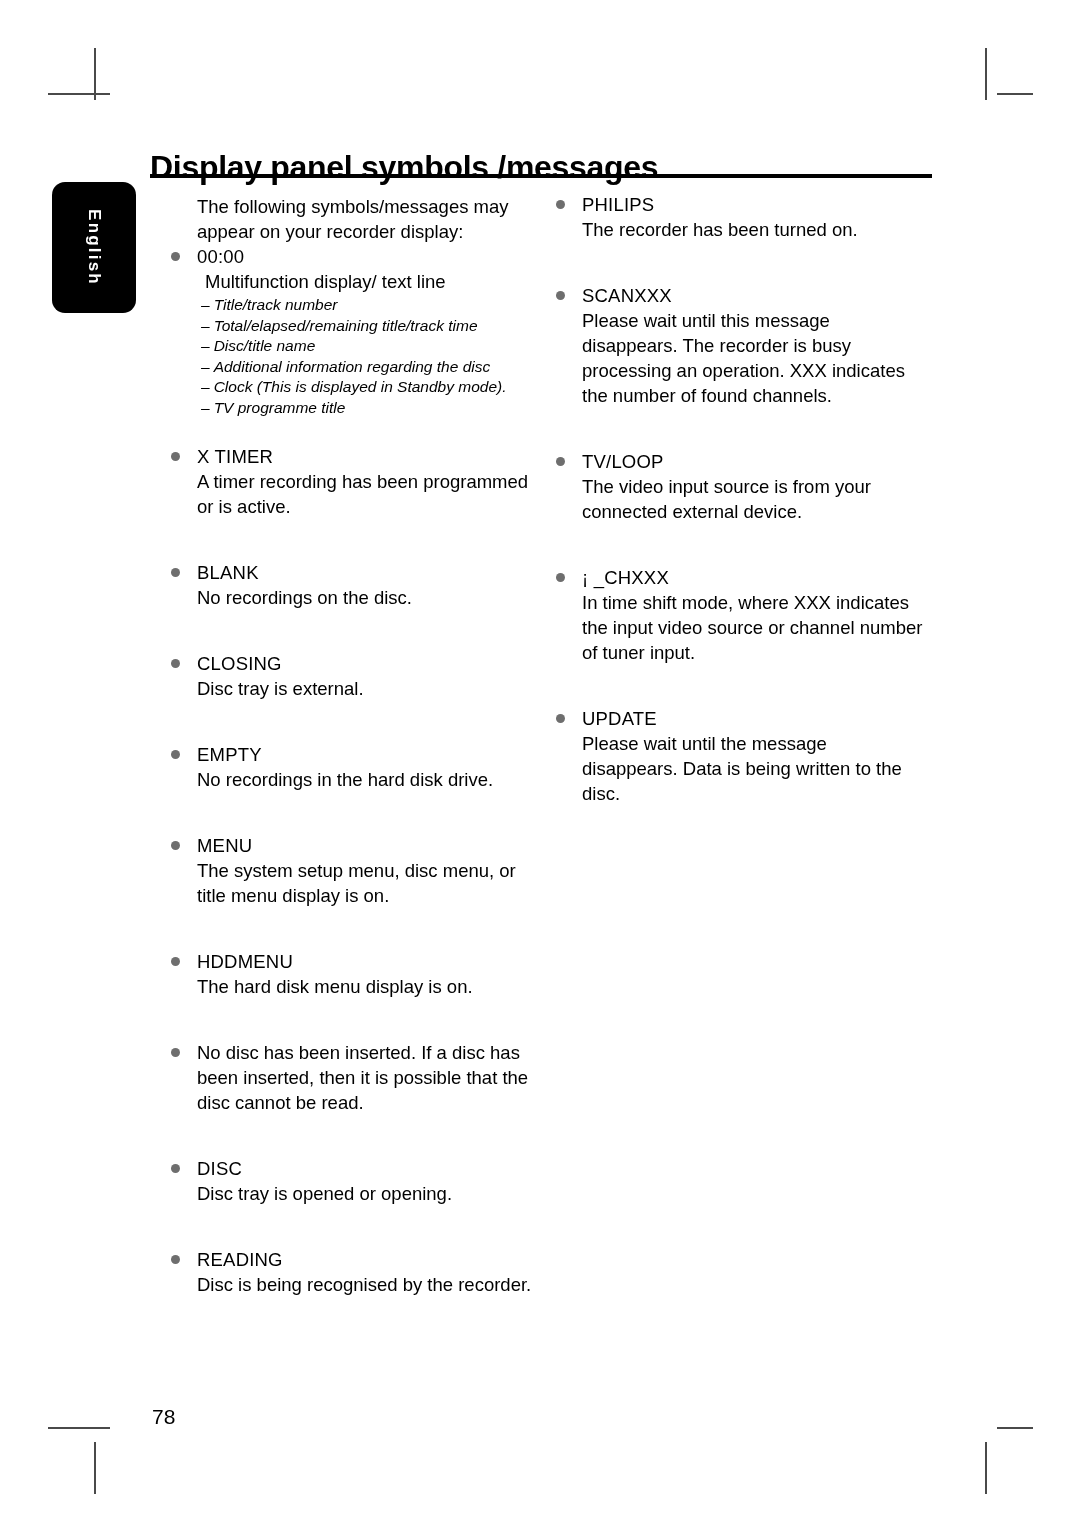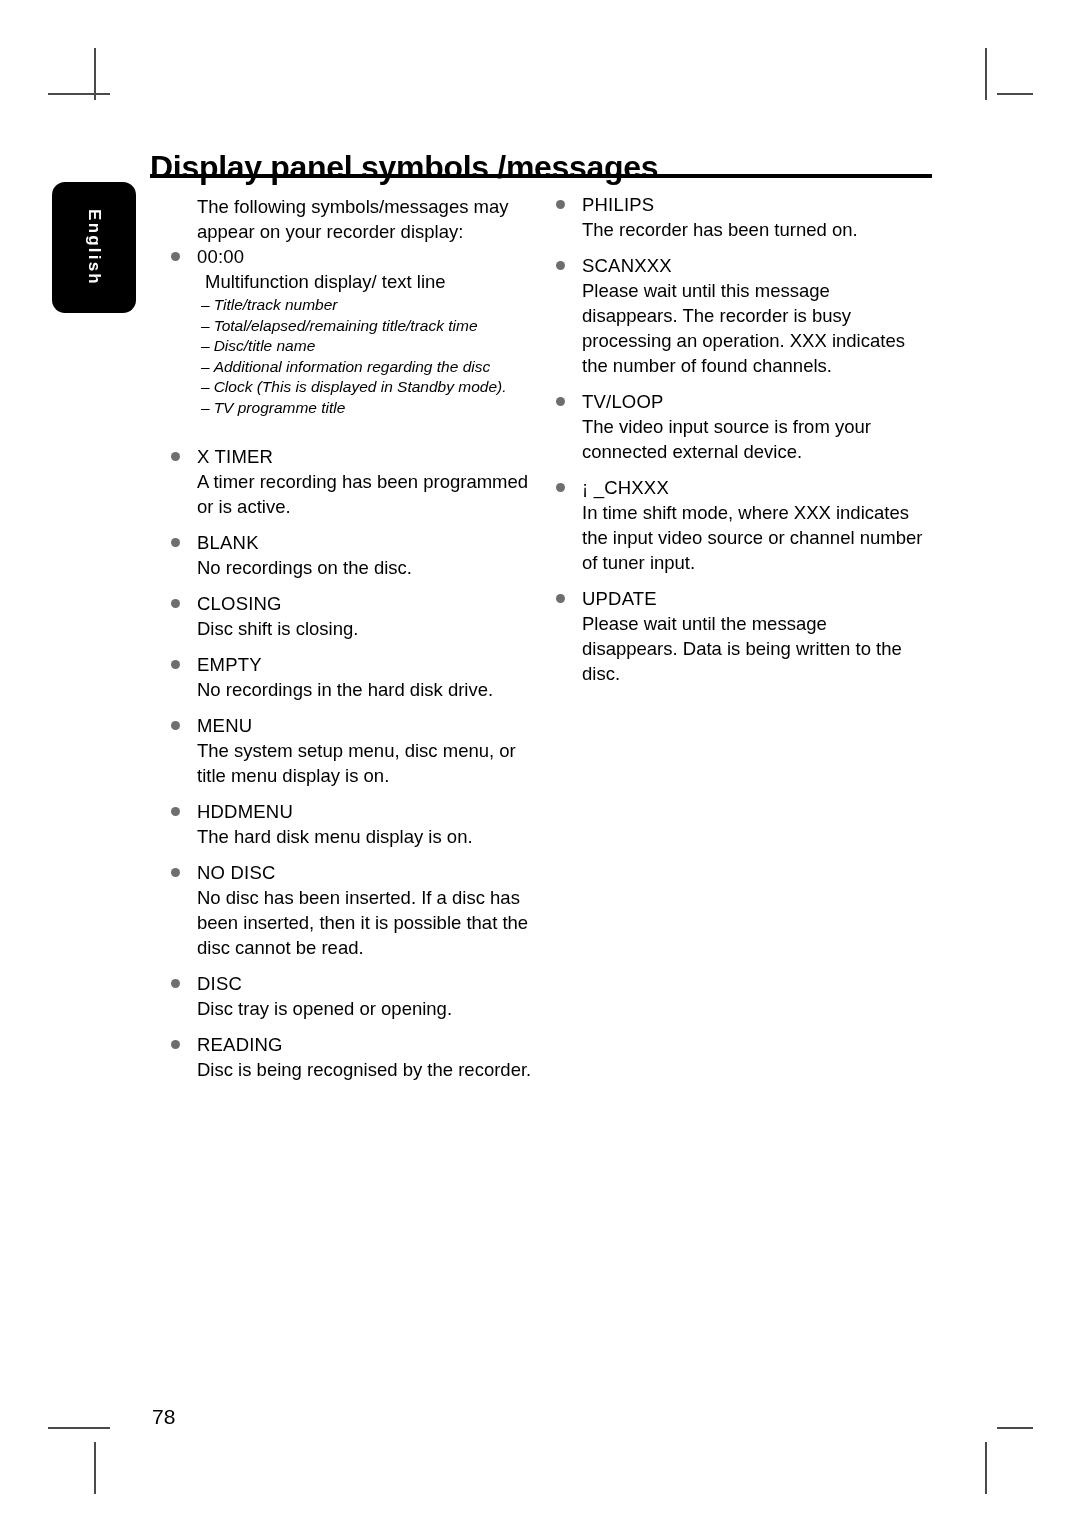--- a/index.html
+++ b/index.html
@@ -92,21 +92,21 @@
     font-size: 18.5px;
     line-height: 25px;
     margin: 0 0 0 31px;
     padding-top: 2px;
     width: 330px;
   }
 
   
   .entry {
     position: relative;
-    margin-top: 11px;
+    margin-top: 41px;
     padding-left: 31px;
   }
   .entry:first-of-type { margin-top: 0; }
 
   .bullet {
     position: absolute;
     left: 5px;
     top: 8px;
     width: 9px;
     height: 9px;
@@ -202,21 +202,21 @@
 
     <div class="entry">
       <span class="bullet"></span>
       <div class="term">BLANK</div>
       <p class="desc">No recordings on the disc.</p>
     </div>
 
     <div class="entry">
       <span class="bullet"></span>
       <div class="term">CLOSING</div>
-      <p class="desc">Disc shift is closing.</p>
+      <p class="desc">Disc tray is external.</p>
     </div>
 
     <div class="entry">
       <span class="bullet"></span>
       <div class="term">EMPTY</div>
       <p class="desc">No recordings in the hard disk drive.</p>
     </div>
 
     <div class="entry">
       <span class="bullet"></span>
@@ -225,21 +225,20 @@
     </div>
 
     <div class="entry">
       <span class="bullet"></span>
       <div class="term">HDDMENU</div>
       <p class="desc">The hard disk menu display is on.</p>
     </div>
 
     <div class="entry">
       <span class="bullet"></span>
-      <div class="term">NO DISC</div>
       <p class="desc">No disc has been inserted. If a disc has been inserted, then it is possible that the disc cannot be read.</p>
     </div>
 
     <div class="entry">
       <span class="bullet"></span>
       <div class="term">DISC</div>
       <p class="desc">Disc tray is opened or opening.</p>
     </div>
 
     <div class="entry">

